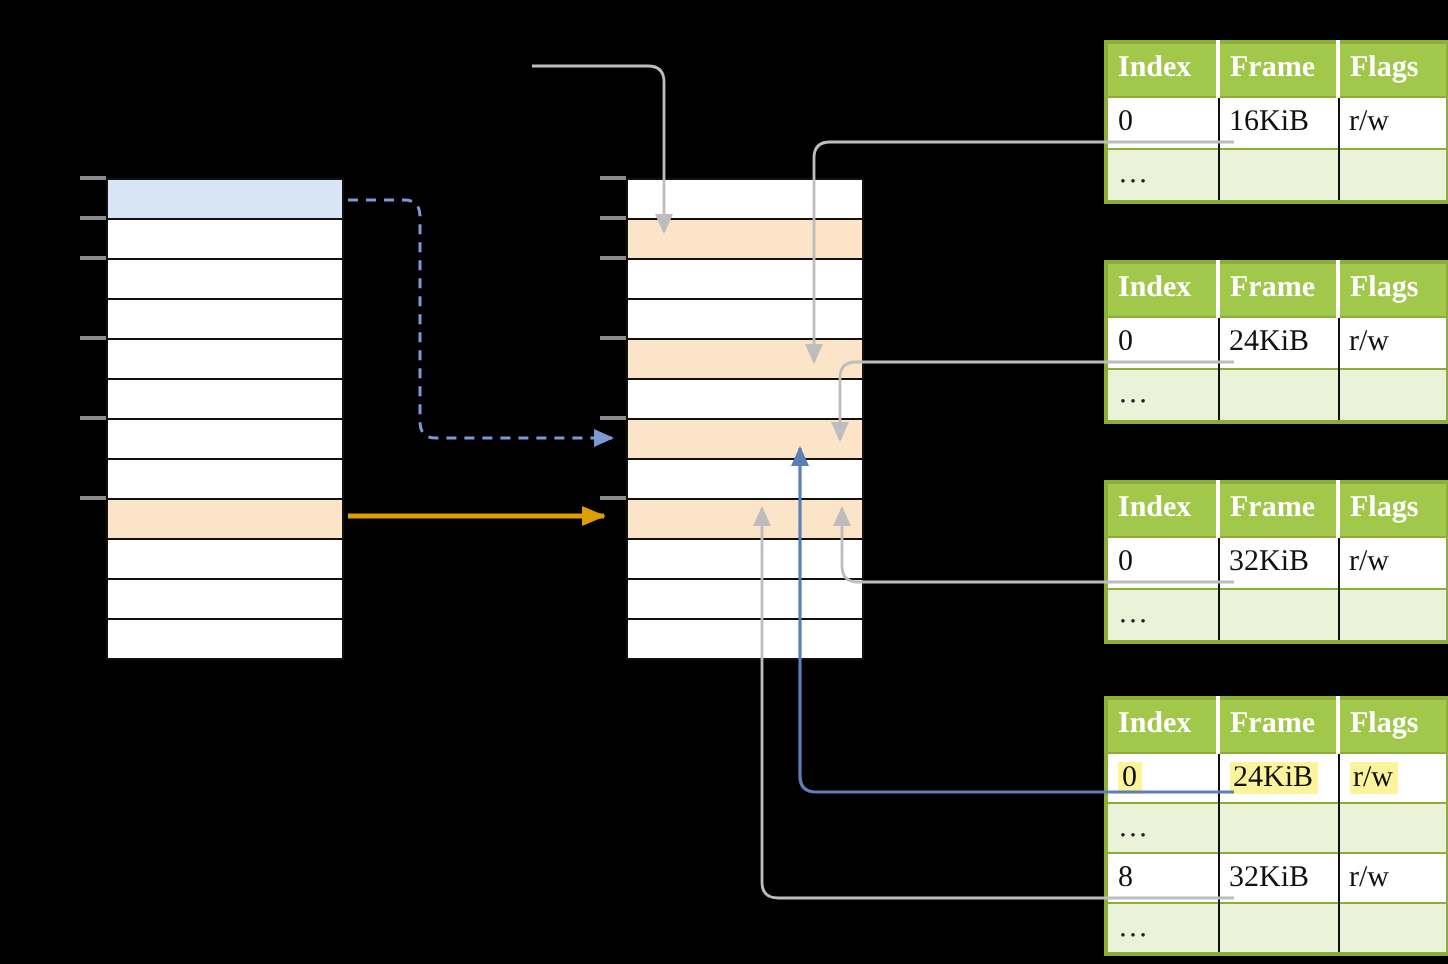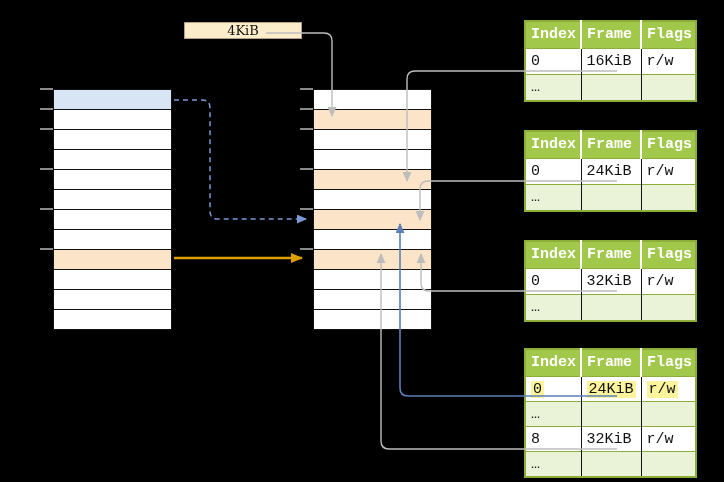--- a/index.html
+++ b/index.html
@@ -14,41 +14,40 @@
   
   .memtable{position:absolute;top:89px;width:117px;border:1px solid #111;background:#fff;}
   .memrow{height:19px;border-bottom:1px solid #111;background:#fff;}
   .memrow:last-child{border-bottom:none;}
   .memrow.blue{background:#d8e5f4;}
   .memrow.orange{background:#fce4c9;}
   .ticks{position:absolute;top:89px;width:13px;height:242px;}
   .tick{position:absolute;left:0;width:13px;height:2px;background:#8a8a8a;}
 
   
-  .pt{position:absolute;left:524px;width:171px;border-collapse:collapse;table-layout:fixed;
-      border:2px solid #8cae39;font-family:Liberation Mono, monospace;}
+  .pt{position:absolute;left:552px;width:171px;border-collapse:collapse;table-layout:fixed;
+      border:2px solid #8cae39;font-family:Liberation Serif, serif;}
   .pt th{background:#a2c84b;color:#fff;font-weight:bold;font-size:15px;text-align:left;
          padding:1px 0 2px 5px;height:23px;border-right:2px solid #fff;}
   .pt th:last-child{border-right:none;}
   .pt td{background:#fff;color:#111;font-size:15px;height:23px;padding:1px 0 1px 5px;
          border-top:1px solid #8cae39;border-right:1px solid #111;overflow:hidden;}
   .pt td:last-child{border-right:none;}
   .pt tr.shaded td{background:#eaf2d8;color:#222;}
   .pt4 td{height:22px;}
   .hl{background:#fbf49c;padding:0 2px;}
 
   
   .overlay{position:absolute;left:0;top:0;width:724px;height:482px;pointer-events:none;}
 </style>
 </head>
 <body>
 
 <div class="canvas">
 
-  <div class="sizebox">4KiB</div>
 
   <div class="ticks" style="left:40px">
       <div class="tick" style="top: -1px;"></div>
       <div class="tick" style="top: 19px;"></div>
       <div class="tick" style="top: 39px;"></div>
       <div class="tick" style="top: 79px;"></div>
       <div class="tick" style="top: 119px;"></div>
       <div class="tick" style="top: 159px;"></div>
     </div>
   <div class="memtable" style="left:53px">

